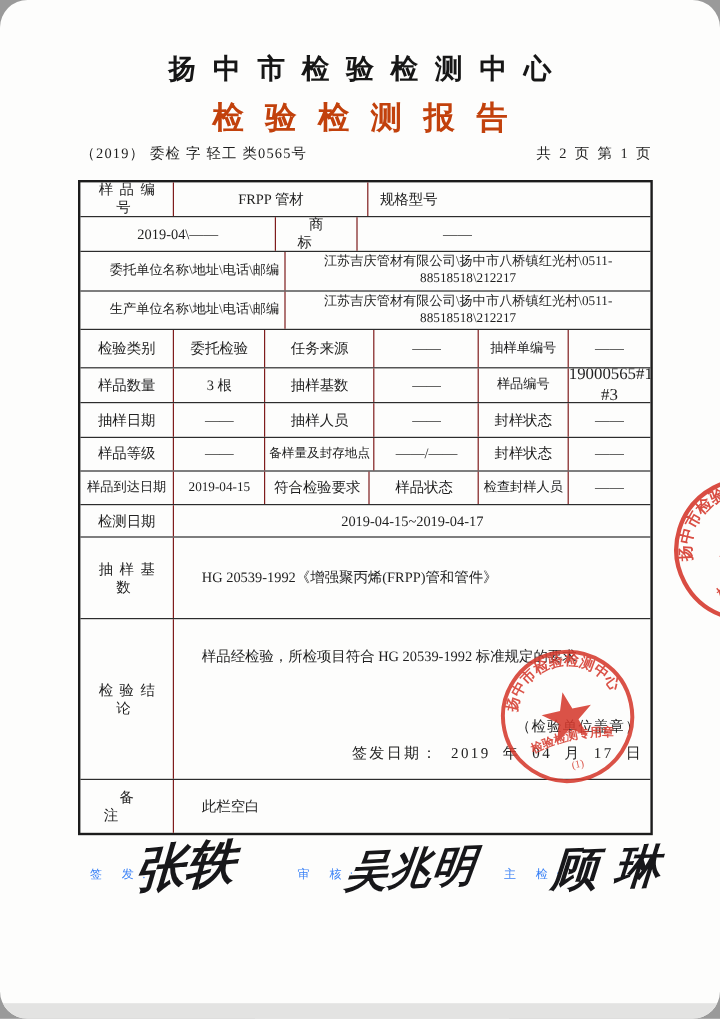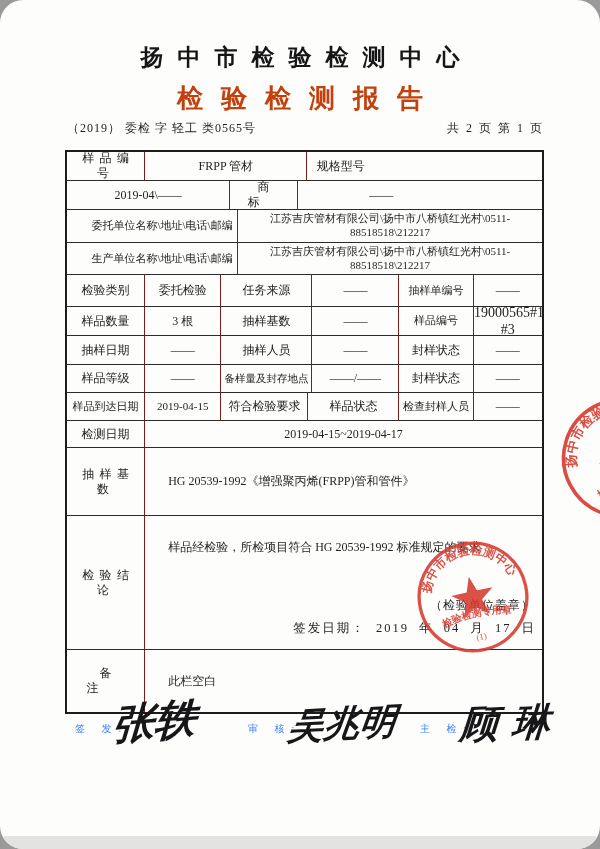--- a/index.html
+++ b/index.html
@@ -156,21 +156,21 @@
 
     <div class="trow" style="height:134px">
       <div class="cell cW1 lbl ls05">检验结论</div>
       <div class="cell cW2 left conclusion-val">
         <span>样品经检验，所检项目符合 HG 20539-1992 标准规定的要求</span>
         <span class="seal-note">（检验单位盖章）</span>
         <span class="issue-date">签发日期： 2019 年 04 月 17 日</span>
       </div>
     </div>
 
-    <div class="trow" style="height:63px">
+    <div class="trow" style="height:45px">
       <div class="cell cW1 lbl ls20">备注</div>
       <div class="cell cW2 left">此栏空白</div>
     </div>
 
   </div>
 
   <span class="sig-label" style="left:75px; top:722px;">签 发:</span>
   <span class="sig-name" style="left:112px; top:694px; font-size:42px; transform:rotate(-5deg) skewX(-8deg);">张轶</span>
 
   <span class="sig-label" style="left:248px; top:722px;text-align:center;">审 核:</span>

